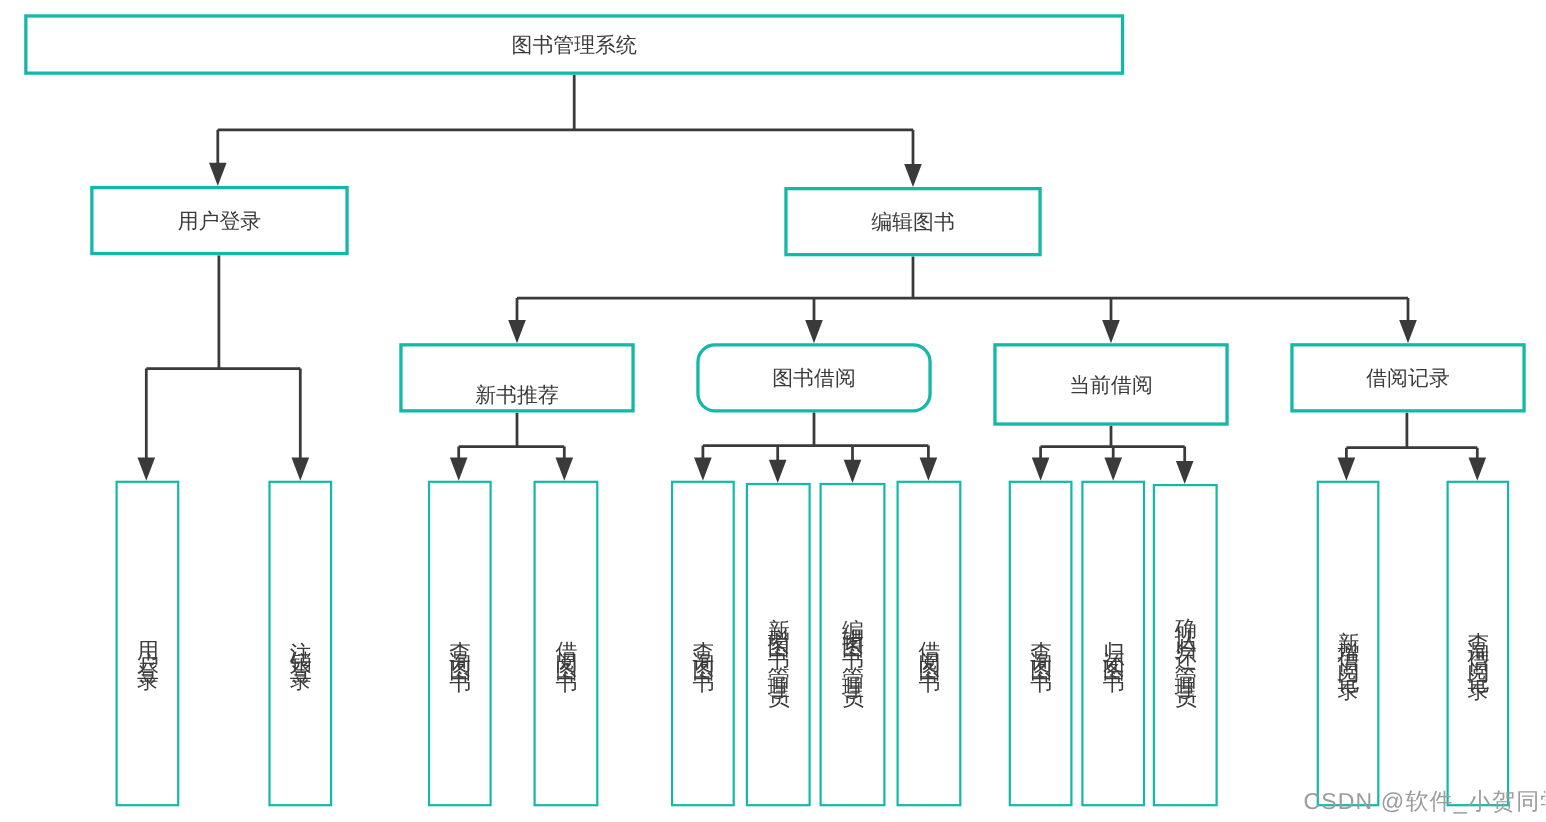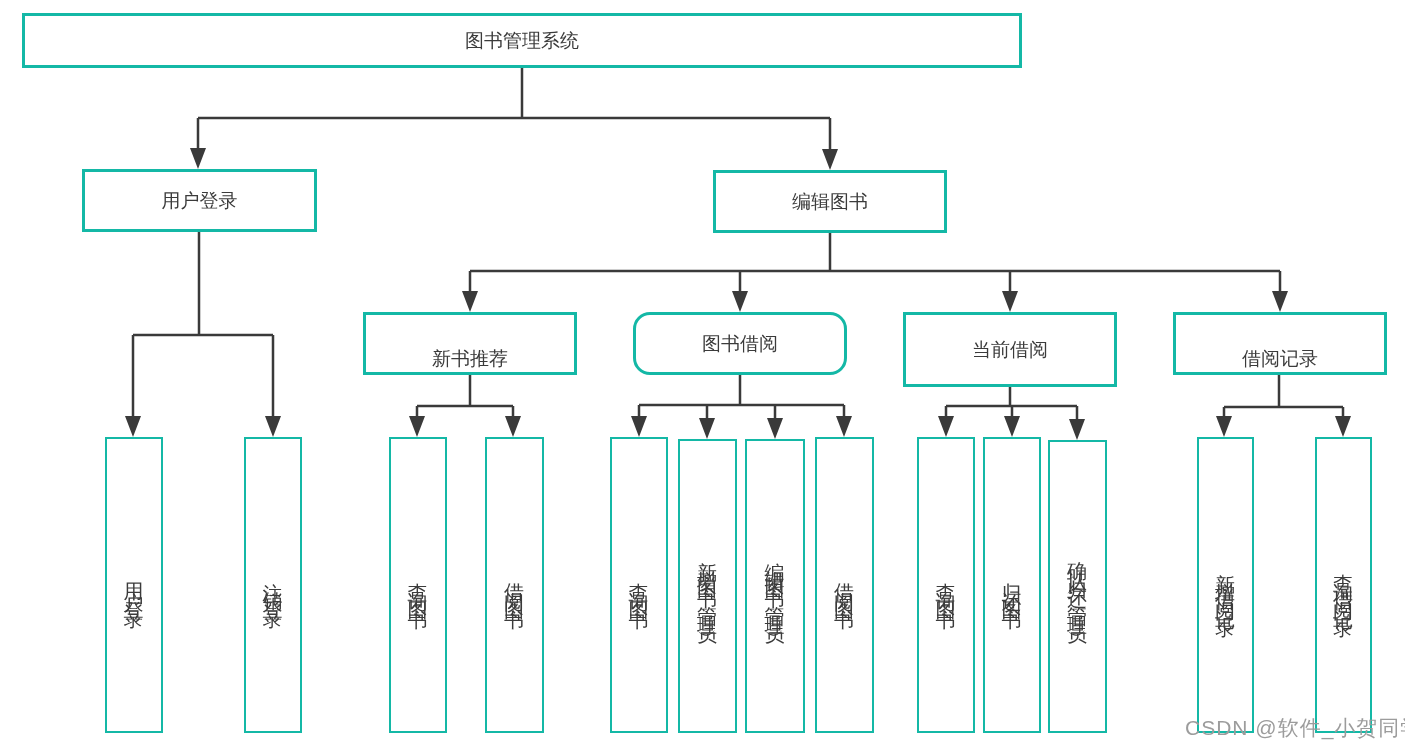--- a/index.html
+++ b/index.html
@@ -89,21 +89,21 @@
 
   <div class="box" style="left:363px;top:312px;width:214px;height:63px;align-items:flex-end;">
     <span>新书推荐</span>
   </div>
   <div class="box" style="left:633px;top:312px;width:214px;height:63px;border-radius:17px;">
     <span>图书借阅</span>
   </div>
   <div class="box" style="left:903px;top:312px;width:214px;height:75px;">
     <span>当前借阅</span>
   </div>
-  <div class="box" style="left:1173px;top:312px;width:214px;height:63px;align-items:flex-end;">
+  <div class="box" style="left:1173px;top:312px;width:214px;height:63px;">
     <span>借阅记录</span>
   </div>
 
   <div class="box leaf" style="left:105px;top:437px;width:58px;height:296px;">
     <span class="v">用户登录</span>
   </div>
   <div class="box leaf" style="left:244px;top:437px;width:58px;height:296px;">
     <span class="v">注销登录</span>
   </div>
 

